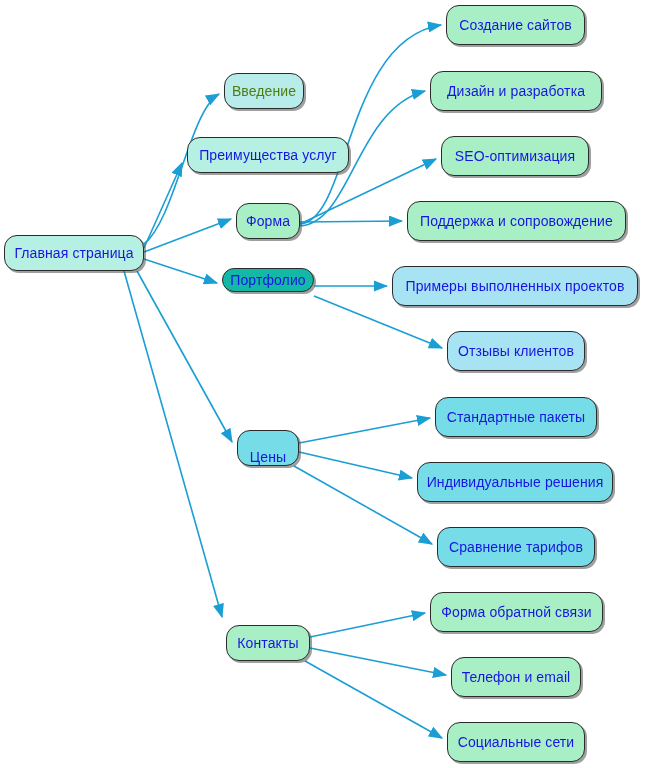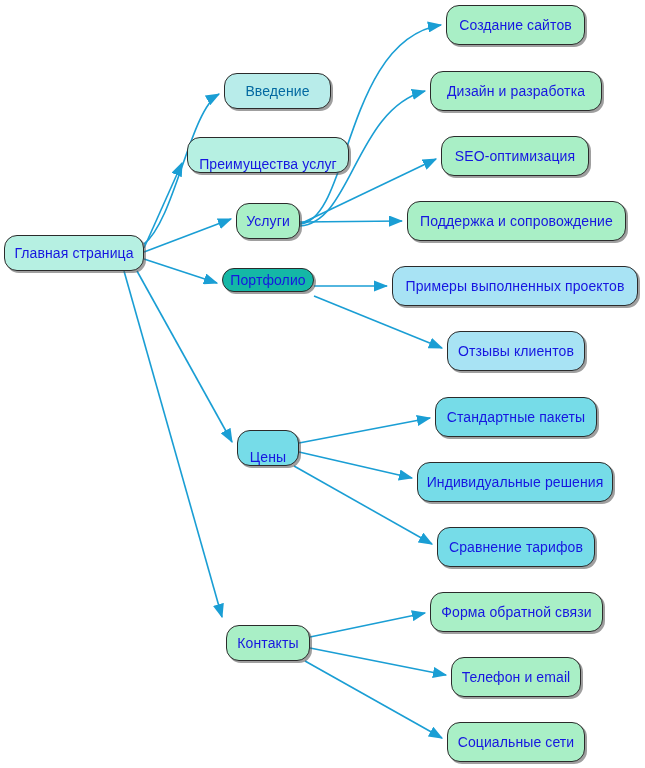--- a/index.html
+++ b/index.html
@@ -76,28 +76,28 @@
         <path d="M 310,637 L 425,613" fill="none" stroke="#1a9ed4" stroke-width="1.6" marker-end="url(#arrowhead)"></path>
         <path d="M 310,648 L 446,675" fill="none" stroke="#1a9ed4" stroke-width="1.6" marker-end="url(#arrowhead)"></path>
         <path d="M 305,661 L 442,738" fill="none" stroke="#1a9ed4" stroke-width="1.6" marker-end="url(#arrowhead)"></path>
       </g>
   </svg>
 
   <div id="nodes-group">
       <div class="node" style="left: 4px; top: 235px; width: 140px; height: 36px; background: rgb(182, 240, 226); border-color: rgb(43, 43, 43); color: rgb(22, 22, 224);">
         <span class="node-label">Главная страница</span>
       </div>
-      <div class="node" style="left: 224px; top: 73px; width: 107px; height: 36px; background: rgb(184, 236, 234); border-color: rgb(43, 43, 43); color: #0369a1;">
+      <div class="node" style="left: 224px; top: 73px; width: 80px; height: 36px; background: rgb(184, 236, 234); border-color: rgb(43, 43, 43); color: #4d7c0f;">
         <span class="node-label">Введение</span>
       </div>
-      <div class="node" style="left: 187px; top: 137px; width: 162px; height: 36px; background: rgb(182, 240, 226); border-color: rgb(43, 43, 43); color: rgb(22, 22, 224); align-items: flex-end;">
+      <div class="node" style="left: 187px; top: 137px; width: 162px; height: 36px; background: rgb(182, 240, 226); border-color: rgb(43, 43, 43); color: rgb(22, 22, 224);">
         <span class="node-label">Преимущества услуг</span>
       </div>
       <div class="node" style="left: 236px; top: 203px; width: 64px; height: 36px; background: rgb(169, 239, 198); border-color: rgb(43, 43, 43); color: rgb(22, 22, 224);">
-        <span class="node-label">Услуги</span>
+        <span class="node-label">Форма</span>
       </div>
       <div class="node" style="left: 222px; top: 268px; width: 92px; height: 24px; background: #14b8a6; border-color: rgb(43, 43, 43); color: rgb(22, 22, 224);">
         <span class="node-label">Портфолио</span>
       </div>
       <div class="node" style="left: 237px; top: 430px; width: 62px; height: 36px; background: rgb(118, 220, 232); border-color: rgb(43, 43, 43); color: rgb(22, 22, 224); align-items: flex-end;">
         <span class="node-label">Цены</span>
       </div>
       <div class="node" style="left: 226px; top: 625px; width: 84px; height: 36px; background: rgb(169, 239, 198); border-color: rgb(43, 43, 43); color: rgb(22, 22, 224);">
         <span class="node-label">Контакты</span>
       </div>

